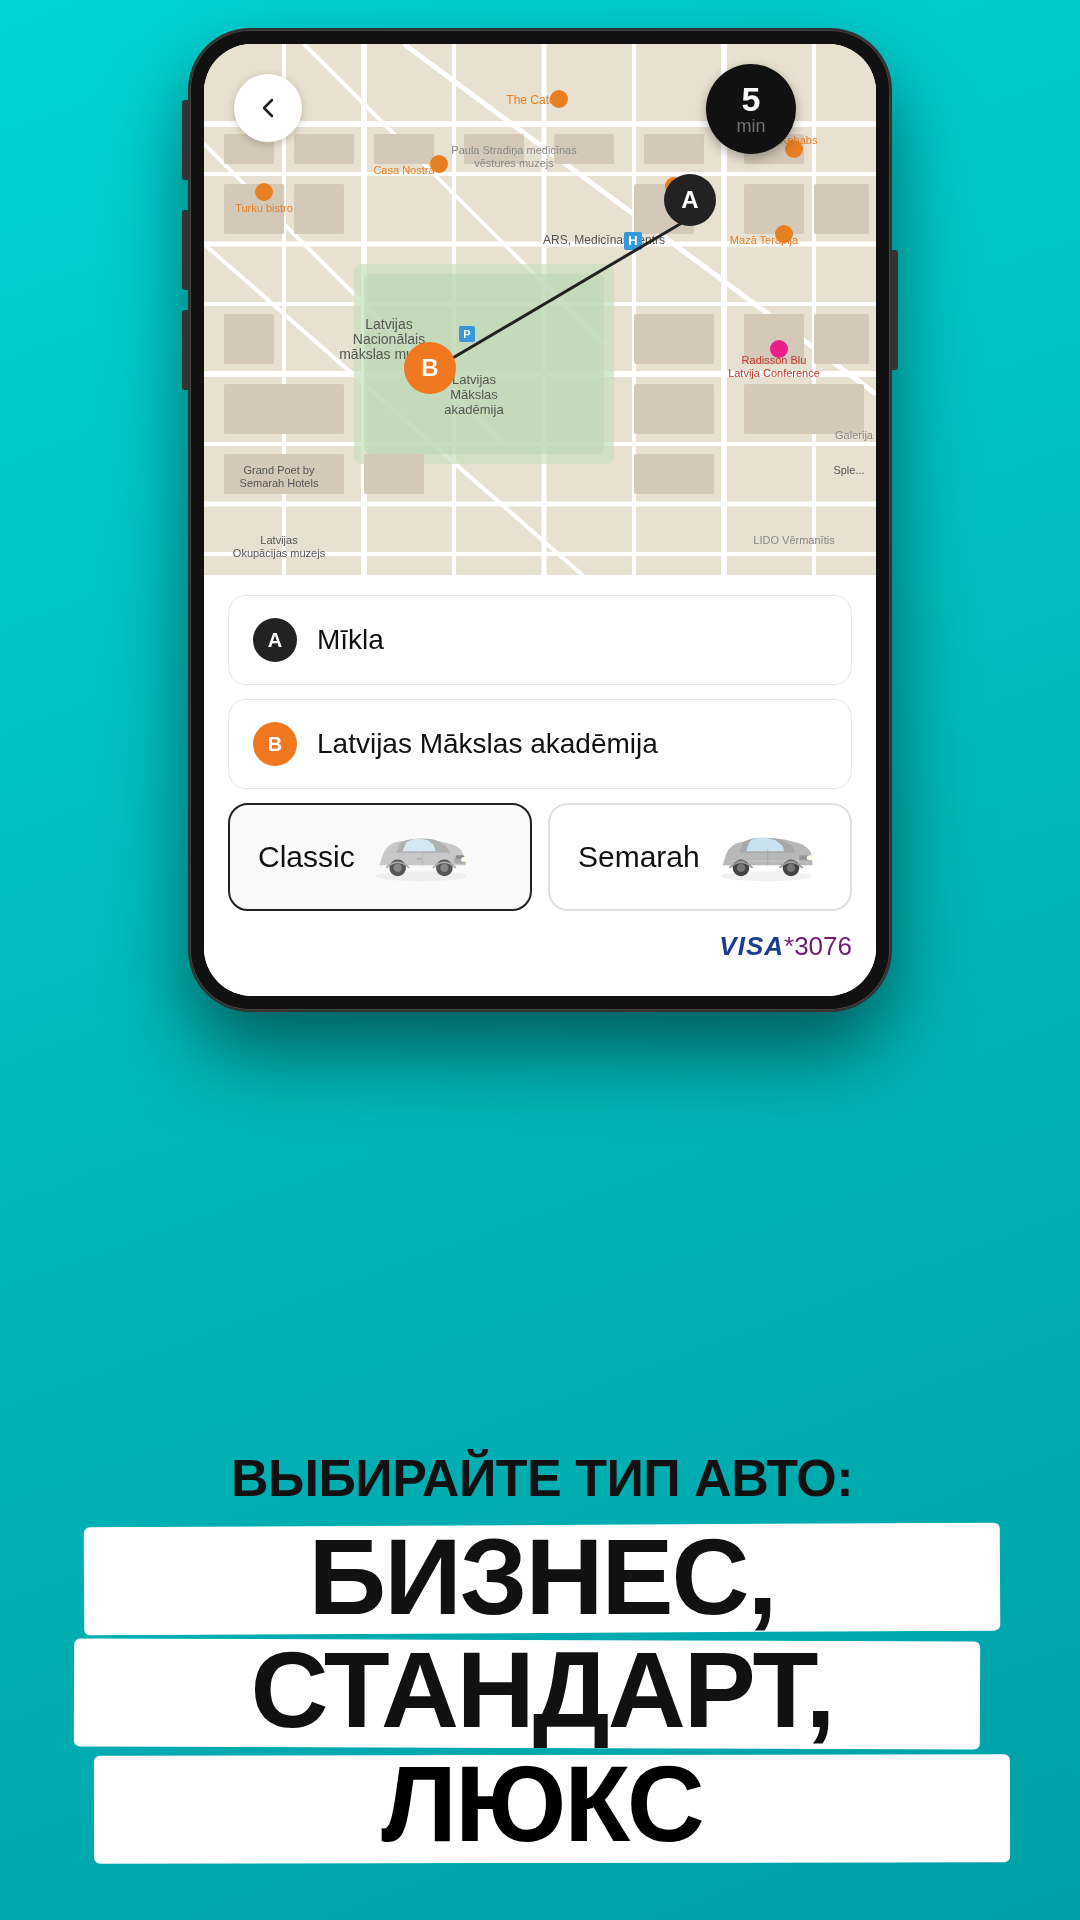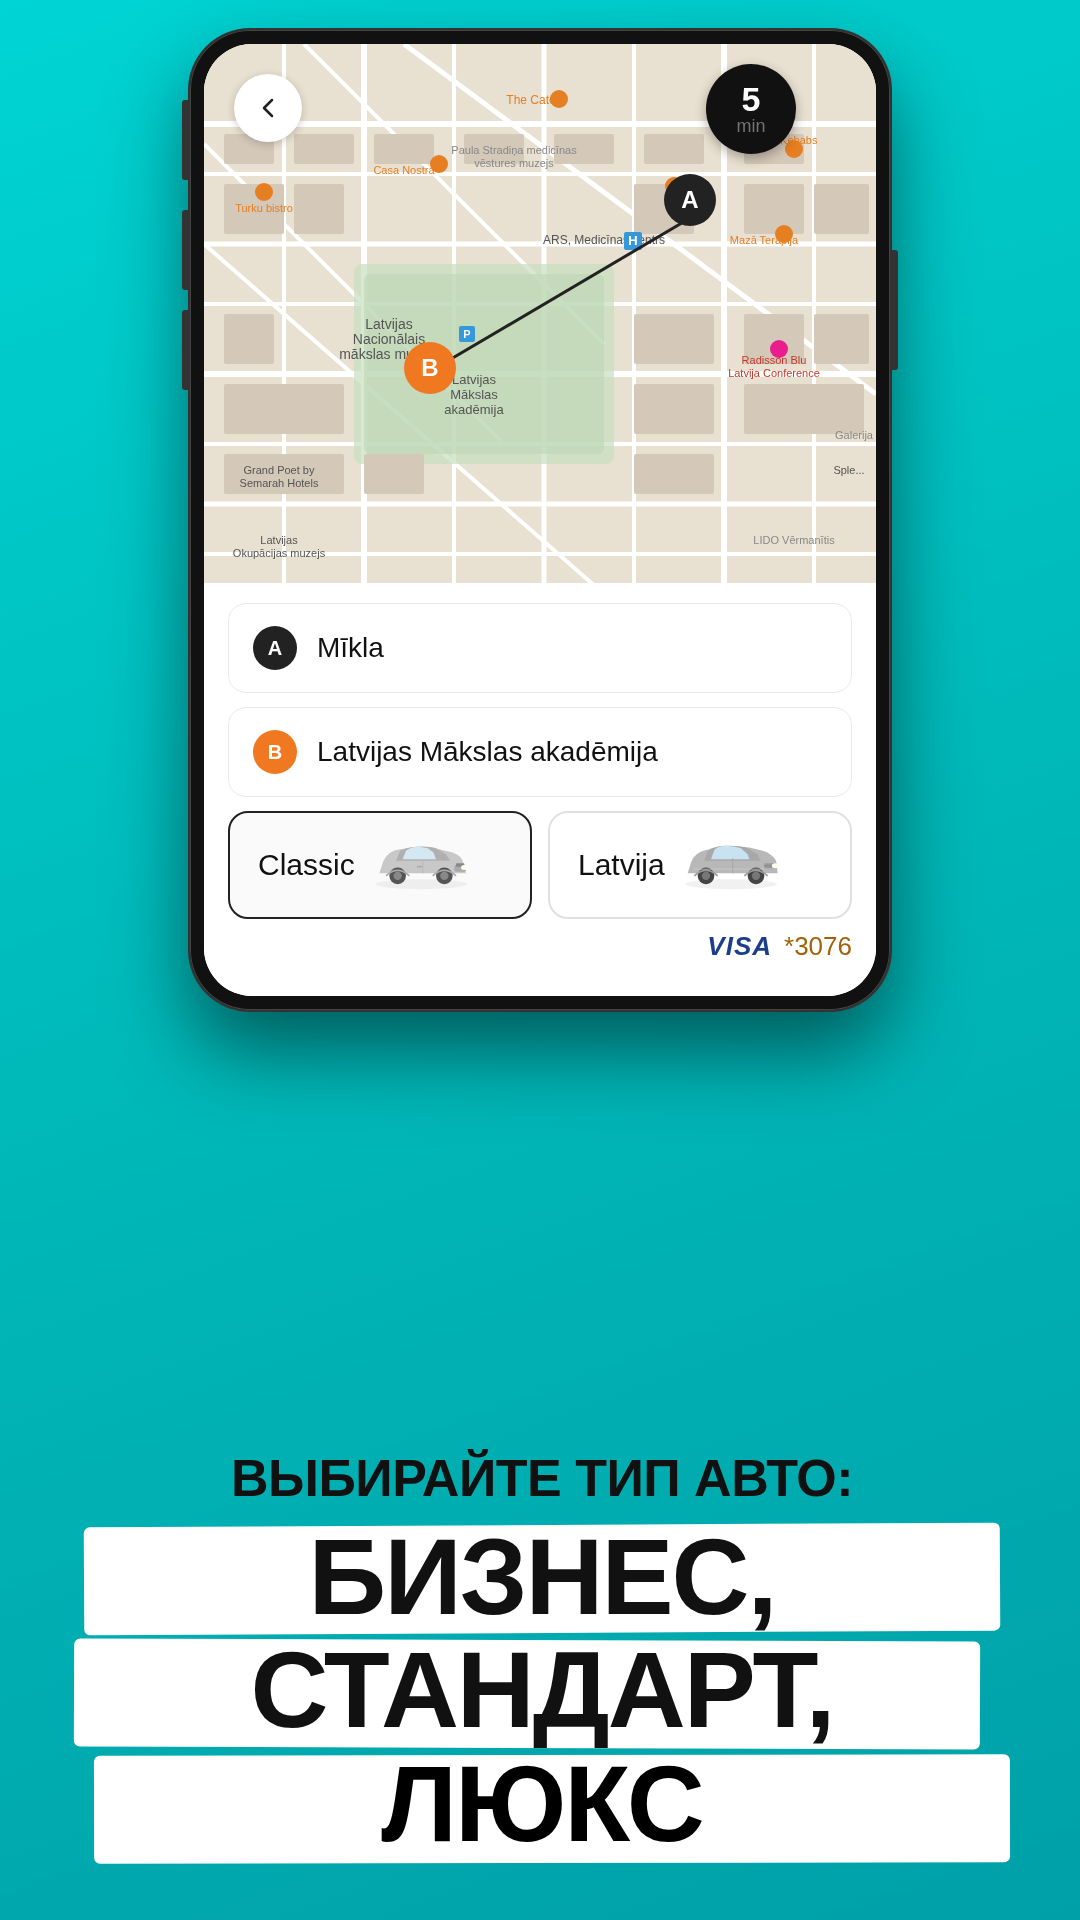--- a/index.html
+++ b/index.html
@@ -232,21 +232,21 @@
       font-size: 28px;
       color: #111;
       font-weight: 400;
     }
 
     
     .car-cards {
       display: flex;
       gap: 16px;
       margin-top: 4px;
-      margin-bottom: 8px;
+      margin-bottom: 16px;
     }
     .car-card {
       background: white;
       border: 2px solid #e0e0e0;
       border-radius: 20px;
       padding: 22px 28px;
       display: flex;
       align-items: center;
       gap: 16px;
       flex: 1;
@@ -266,33 +266,32 @@
     .car-icon {
       width: 100px;
       height: 60px;
     }
 
     
     .payment-row {
       display: flex;
       align-items: center;
       justify-content: flex-end;
-      gap: 12px;
       padding: 4px 0;
     }
     .visa-text {
       font-size: 26px;
       font-weight: 700;
       color: #1a3e8c;
       font-style: italic;
       letter-spacing: 1px;
     }
     .card-last4 {
       font-size: 26px;
-      color: #a16207;
+      color: #701a75;
     }
 
     
     .bottom-text-section {
       position: absolute;
       bottom: 60px;
       left: 4px;
       right: 0;
       padding: 0 60px;
     }
@@ -473,21 +472,21 @@
               <path d="M18 48 Q32 35 46 48" stroke="#aaa" stroke-width="2" fill="none"></path>
               <path d="M74 48 Q88 35 102 48" stroke="#aaa" stroke-width="2" fill="none"></path>
 
               <line x1="62" y1="28" x2="62" y2="45" stroke="#bbb" stroke-width="1.5"></line>
 
               <rect x="55" y="36" width="6" height="2" rx="1" fill="#aaa"></rect>
             </svg>
           </div>
 
           <div class="car-card">
-            <span class="car-type-label">Latvija</span>
+            <span class="car-type-label">Semarah</span>
 
             <svg class="car-icon" viewBox="0 0 120 70" xmlns="http://www.w3.org/2000/svg">
               <ellipse cx="60" cy="58" rx="55" ry="6" fill="#ddd" opacity="0.4"></ellipse>
 
               <path d="M8 45 L12 32 Q16 20 30 17 L50 14 Q68 12 82 14 L98 18 Q110 22 114 30 L116 45 Z" fill="#b8b8b8"></path>
 
               <path d="M28 30 L32 18 Q38 13 52 12 Q68 11 78 14 L92 22 L95 30 Z" fill="#a8a8a8"></path>
 
               <path d="M36 28 L40 17 Q45 12 54 12 Q64 12 72 15 L80 22 L82 28 Z" fill="#cce8f8" opacity="0.9"></path>
 

